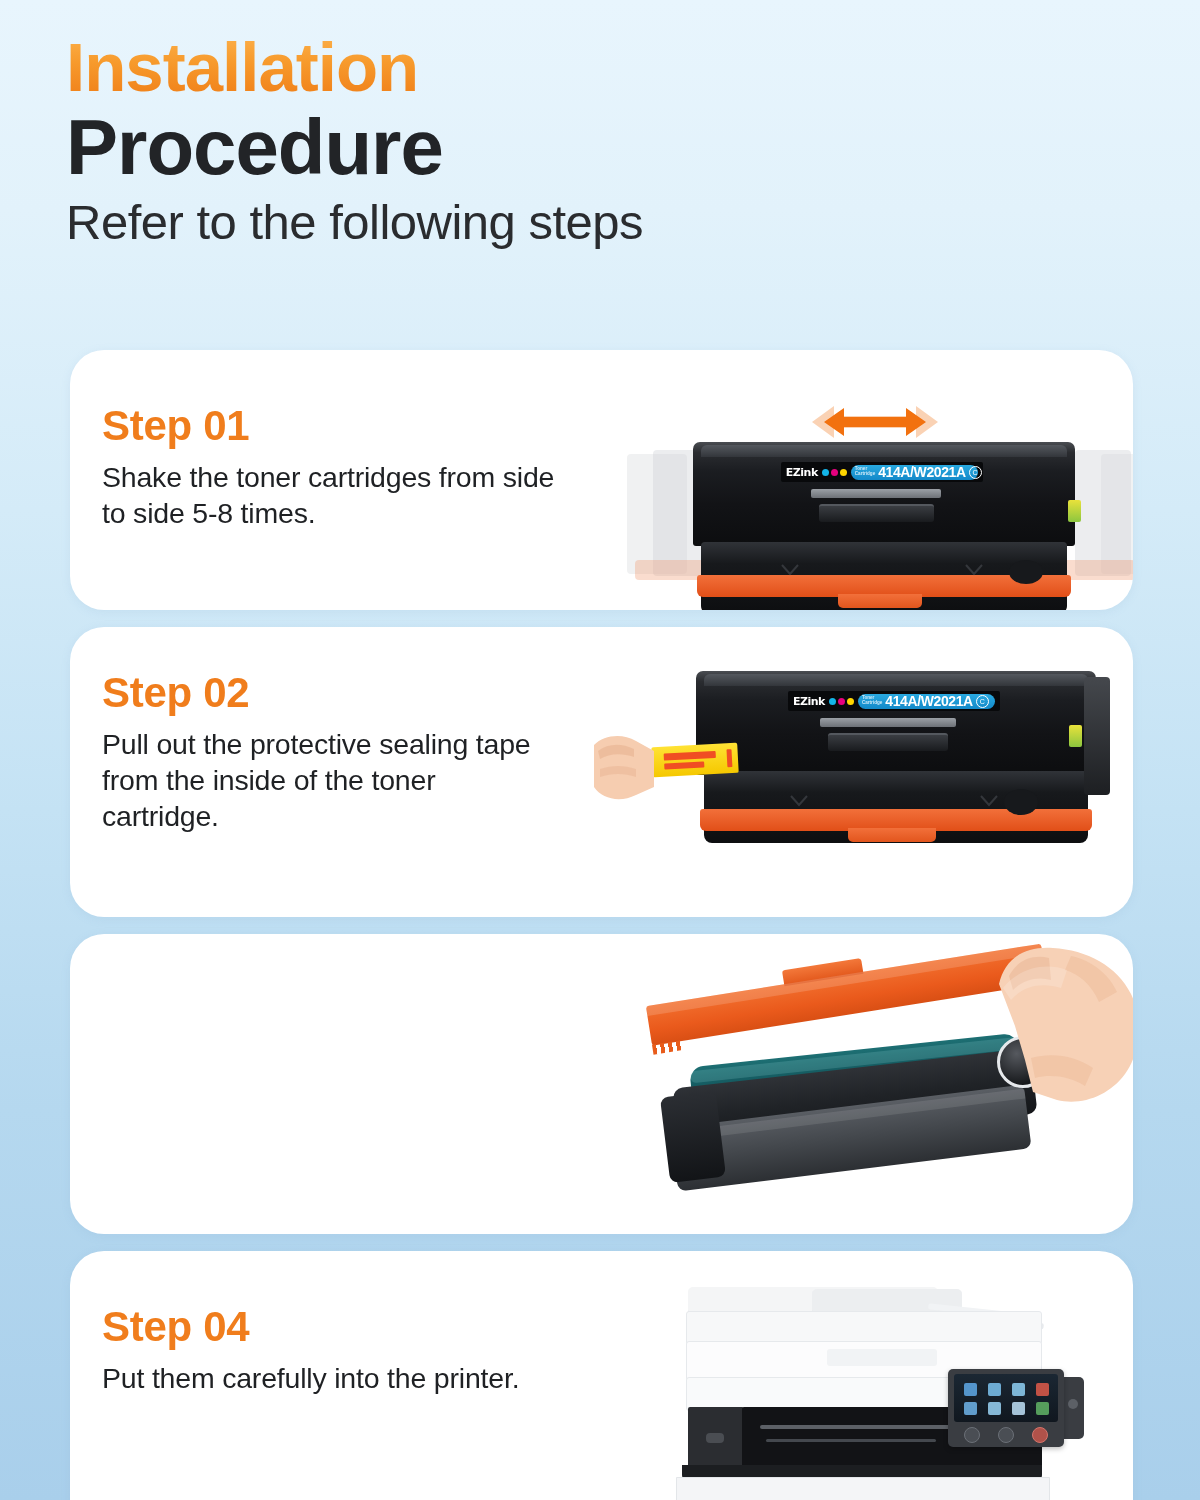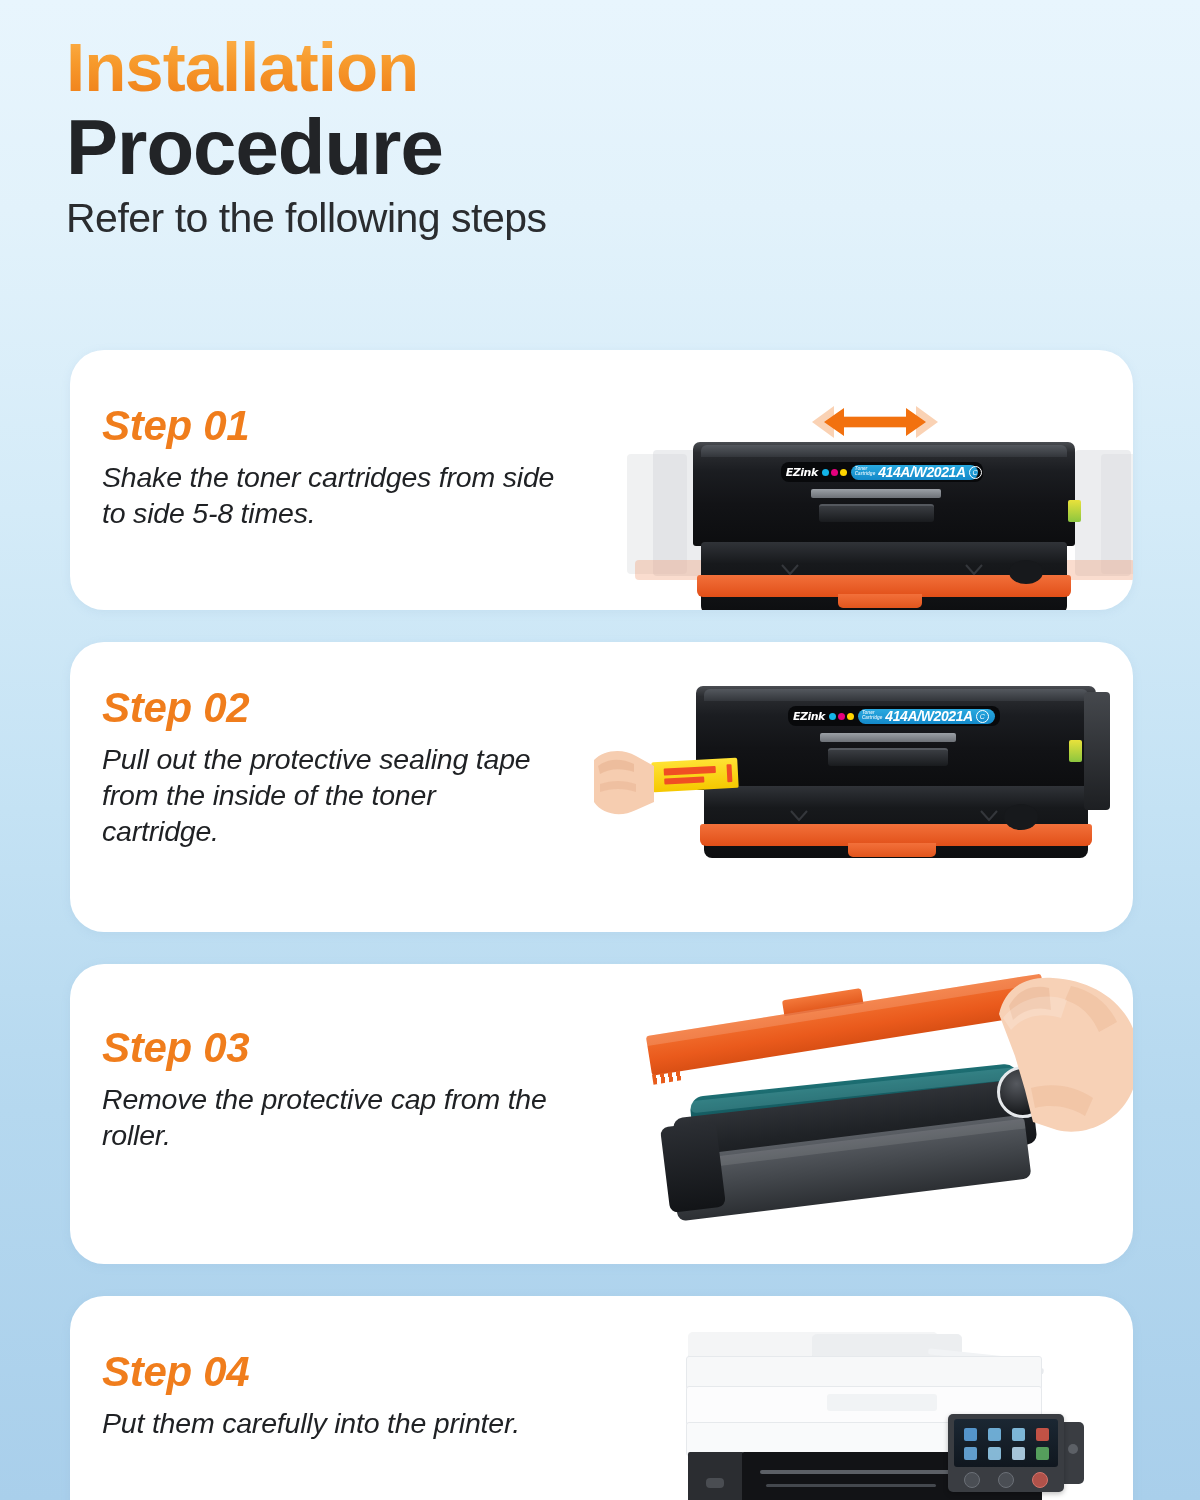--- a/index.html
+++ b/index.html
@@ -16,30 +16,30 @@
     font-size:69px;font-weight:700;line-height:0.98;letter-spacing:-1px;
     background:linear-gradient(180deg,#fcb04a 0%,#f79a2c 42%,#ef7d17 100%);
     -webkit-background-clip:text;background-clip:text;color:transparent;
     -webkit-text-fill-color:transparent;display:inline-block;margin:0;
   }
   .title-proc{
     font-size:78px;font-weight:700;line-height:1.02;letter-spacing:-1px;
     color:#222427;margin:6px 0 0 0;
   }
   .title-sub{
-    font-size:41px;font-weight:400;line-height:1.05;letter-spacing:-0.5px;
+    font-size:49px;font-weight:400;line-height:1.05;letter-spacing:-0.5px;
     color:#2a2c2f;margin:10px 0 0 0;
   }
 
   
   .cards{position:absolute;left:70px;top:350px;width:1063px;}
   .card{
     position:relative;background:#fff;border-radius:34px;
     box-shadow:0 2px 10px rgba(120,160,200,.13);
-    overflow:hidden;margin-bottom:32px;font-style:italic;
+    overflow:hidden;margin-bottom:17px;
   }
   .card .txt{position:absolute;left:32px;z-index:4;}
   .step-label{
     font-size:42px;font-weight:700;color:#f07d1c;margin:0 0 10px 0;letter-spacing:-0.3px;
   }
   .step-desc{
     font-size:28.5px;line-height:1.26;color:#1f2124;margin:0;font-weight:400;letter-spacing:-0.2px;
   }
   .card .art{position:absolute;z-index:2;}
 
@@ -65,21 +65,21 @@
     position:absolute;left:0;top:0;right:0;height:104px;
     background:linear-gradient(180deg,#4a4d52 0%,#2a2c30 10%,#1b1d21 28%,#121316 60%,#0c0d0f 100%);
     border-radius:7px 7px 3px 3px;
   }
   .shell-top{
     position:absolute;left:8px;top:3px;right:8px;height:12px;
     background:linear-gradient(180deg,#54585e,#33363b);border-radius:6px 6px 0 0;
   }
   .label{
     position:absolute;left:23%;top:20px;height:20px;width:53%;
-    background:#08090b;border-radius:8px;display:flex;align-items:center;
+    background:#08090b;border-radius:2px;display:flex;align-items:center;
     padding:0 5px;box-sizing:border-box;overflow:hidden;
   }
   .lbl-brand{
     color:#fff;font-size:11px;font-weight:700;letter-spacing:-.5px;
     font-family:"DejaVu Sans",sans-serif;white-space:nowrap;
   }
   .lbl-dots{display:flex;gap:2px;margin:0 4px;}
   .lbl-dots i{width:7px;height:7px;border-radius:50%;display:block;}
   .d-c{background:#13b5e8;}.d-m{background:#e6007e;}.d-y{background:#ffd500;}
   .lbl-band{
@@ -303,24 +303,20 @@
         </svg>
         <svg class="arrow-v" style="left:284px;top:124px;" viewBox="0 0 18 12">
           <path d="M1 1 L9 10 L17 1" stroke="#4e5157" stroke-width="2" fill="none"></path>
         </svg>
         <div style="position:absolute;right:58px;top:118px;width:34px;height:26px;border-radius:50%;background:#17191c;"></div>
       </div>
     </div>
   </div>
 
   <div class="card" id="card3">
-    <div class="txt">
-      <div class="step-label">Step 03</div>
-      <div class="step-desc" style="max-width:470px;">Remove the protective cap from the roller.</div>
-    </div>
 
     <div class="art" style="left:575px;top:10px;width:490px;height:290px;">
 
       <svg style="position:absolute;left:330px;top:-4px;z-index:8;" width="170" height="185" viewBox="0 0 170 185">
         <path d="M24 44 C30 18 50 6 78 8 C112 10 142 26 156 54 C168 78 166 112 150 134
                  C134 156 106 166 82 160 L58 152 L50 120 L40 86 Z" fill="#f7d1b6"></path>
         <path d="M34 36 C42 20 58 14 74 18 L76 40 C62 36 48 40 38 50 Z" fill="#eab795" opacity=".55"></path>
         <path d="M96 16 C116 20 134 34 142 52 L124 62 C116 44 104 34 90 30 Z" fill="#eab795" opacity=".45"></path>
         <path d="M56 118 C78 112 100 116 118 128 L110 146 C94 136 76 134 60 138 Z" fill="#eab795" opacity=".45"></path>
         <path d="M28 48 C44 28 70 22 92 30 L86 48 C66 42 48 46 36 60 Z" fill="#fff" opacity=".18"></path>

